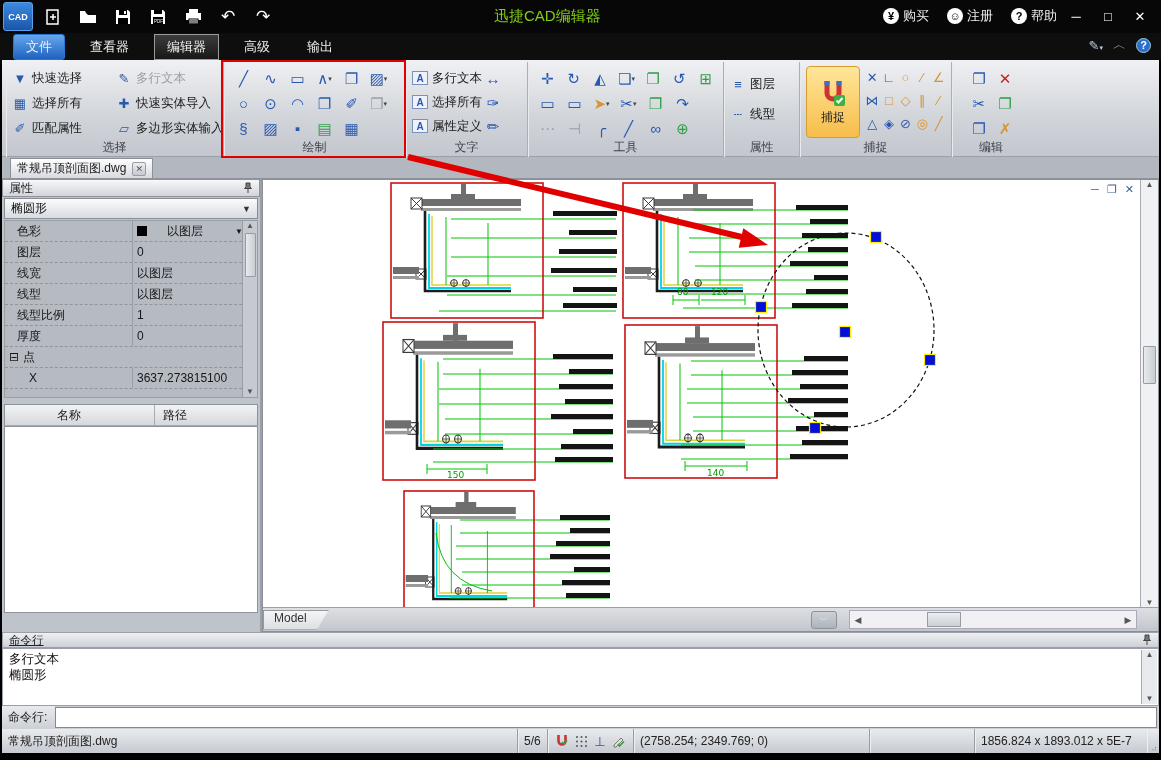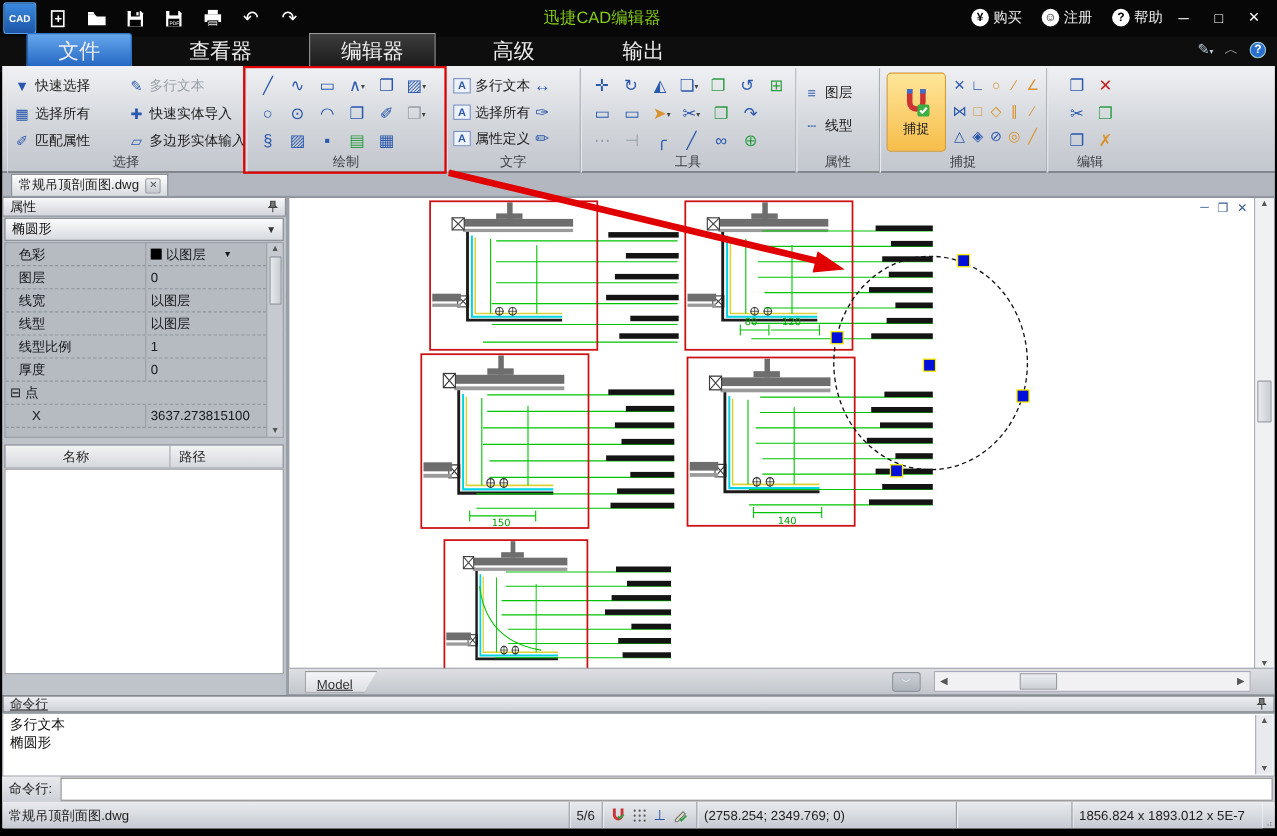--- a/index.html
+++ b/index.html
@@ -11,21 +11,21 @@
   #logo{width:30px;height:29px;margin-left:3px;background:linear-gradient(#3b8ae0,#1c55a8);border:1px solid #5aa0e8;border-radius:3px;display:flex;align-items:center;justify-content:center;font-size:9px;font-weight:bold;color:#fff;}
   .tbico{width:30px;height:26px;margin-left:5px;display:flex;align-items:center;justify-content:center;color:#fff;font-size:17px;}
   .tbico svg{display:block;}
   #titletext{position:absolute;left:494px;top:7px;font-size:15px;color:#84cc16;}
   .tbact{display:flex;align-items:center;gap:4px;margin-left:18px;color:#eee;font-size:13px;}
   .badge{width:16px;height:16px;border-radius:50%;background:#fff;color:#000;font-size:11px;font-weight:bold;display:flex;align-items:center;justify-content:center;}
   .winctl{width:26px;height:22px;display:flex;align-items:center;justify-content:center;color:#fff;font-size:13px;margin-left:6px;}
   #tb-right{position:absolute;right:8px;top:5px;display:flex;align-items:center;}
   
   #menurow{left:0;top:33px;width:1161px;height:27px;background:#0e0e0e;display:flex;align-items:center;}
-  .mtab{color:#eee;font-size:19px;padding:3px 28px;margin-left:24px;}
+  .mtab{color:#eee;font-size:13px;padding:3px 12px;margin-left:13px;}
   .t-file{background:linear-gradient(#66a7ec,#1e62c0);border:1px solid #2b73d0;border-radius:3px;}
   .t-active{background:linear-gradient(#3c3c3c,#181818);border:1px solid #9a9a9a;}
   #menu-right{position:absolute;right:10px;top:36px;display:flex;align-items:center;gap:10px;}
   .mric{color:#bcd;font-size:13px;}
   .helpcirc{width:15px;height:15px;border-radius:50%;background:#2a6fd0;color:#fff;font-size:11px;font-weight:bold;display:flex;align-items:center;justify-content:center;border:1px solid #9cc;}
   
   #ribbon{left:2px;top:60px;width:1157px;height:97px;background:linear-gradient(#f0f1f4,#d3d6db 55%,#c3c7ce);border-bottom:1px solid #9aa0a8;display:flex;padding:2px 2px 0 4px;}
   .rgroup{position:relative;height:95px;border-right:1px solid #aaafb6;box-shadow:1px 0 0 #e8eaee inset;padding:4px 4px 14px 6px;}
   .gcap{position:absolute;bottom:1px;left:0;right:0;text-align:center;font-size:12px;color:#3c3f44;}
   .cell{width:27px;height:24px;display:inline-flex;align-items:center;justify-content:center;color:#2a58ad;font-size:15px;position:relative;}
@@ -47,38 +47,38 @@
   #tabbar{left:2px;top:157px;width:1157px;height:22px;background:#b3b7bf;border-bottom:1px solid #8d929b;display:flex;align-items:flex-end;}
   #doctab{margin-left:8px;height:20px;background:linear-gradient(#fefefe,#d8dbdf);border:1px solid #8a8f98;border-bottom:none;display:flex;align-items:center;gap:6px;padding:0 6px;font-size:12px;color:#222;}
   #doctab .closebtn{width:14px;height:14px;background:linear-gradient(#eceef0,#c6cacf);border:1px solid #989ca3;border-radius:2px;font-size:9px;color:#555;display:flex;align-items:center;justify-content:center;}
   
   #leftpanel{left:2px;top:179px;width:258px;height:453px;background:#bfc3ca;}
   .phead{height:18px;background:linear-gradient(#f7f8fa,#d2d5da);border:1px solid #8d929b;display:flex;align-items:center;justify-content:space-between;padding:0 6px;font-size:12px;color:#222;}
   #objsel{height:21px;margin:1px 2px;background:linear-gradient(#fafbfc,#d8dbdf);border:1px solid #888d96;display:flex;align-items:center;justify-content:space-between;padding:0 6px;font-size:12px;color:#111;}
   #pgrid{position:relative;height:178px;background:#b6bac1;border:1px solid #999ea6;margin:0 2px;overflow:hidden;}
   .prow{display:flex;height:21px;border-bottom:1px dashed #90959d;align-items:center;font-size:12px;color:#15181c;}
   .plabel{width:128px;padding-left:12px;border-right:1px solid #999ea6;height:100%;display:flex;align-items:center;}
-  .pval{flex:1;padding-left:4px;display:flex;align-items:center;gap:4px;height:100%;text-align:right;}
+  .pval{flex:1;padding-left:4px;display:flex;align-items:center;gap:20px;height:100%;text-align:right;}
   .swatch{width:10px;height:10px;background:#000;display:inline-block;}
   #pgrid .vscroll{position:absolute;right:0;top:0;bottom:0;width:15px;background:#c6cad0;border-left:1px solid #999ea6;}
   .sarrow{font-size:8px;color:#555;text-align:center;display:block;}
   .vthumb{position:absolute;left:2px;width:11px;background:linear-gradient(90deg,#e8eaed,#c9cdd2);border:1px solid #979ca4;border-radius:1px;}
   #favbody{background:#fff;border:1px solid #8d929b;margin:0 2px;height:187px;}
   #favcols{display:flex;height:22px;background:linear-gradient(#f2f3f5,#d5d8dc);border:1px solid #8d929b;border-bottom:1px solid #a7abb2;margin:0 2px;font-size:12px;color:#222;align-items:center;}
   #favcols .c1{width:106px;padding-left:8px;border-right:1px solid #a7abb2;height:100%;display:flex;align-items:center;margin-left:44px;}
   #favcols .c2{padding-left:8px;}
   
   #splitter{left:260px;top:179px;width:2px;height:453px;background:#9aa0a8;}
   #canvas{left:262px;top:179px;width:897px;height:453px;background:#fff;border:1px solid #8a8f98;}
   #cadsvg{position:absolute;left:0;top:0;}
   #docctl{position:absolute;right:24px;top:3px;display:flex;gap:8px;color:#3c5f92;font-size:11px;z-index:4;}
   #cvscroll{position:absolute;right:0;top:0;width:18px;height:428px;background:#f0f1f3;border-left:1px solid #aab;}
   #cvscroll .vthumb{left:2px;width:13px;}
   #modelbar{position:absolute;left:0;bottom:0;width:100%;height:24px;background:linear-gradient(#dddfe3,#c2c6cc);border-top:1px solid #9aa0a8;display:flex;align-items:center;}
-  #modeltab{margin-left:14px;height:20px;width:66px;background:linear-gradient(#f4f5f7,#dcdfe3);clip-path:polygon(0 0,100% 0,calc(100% - 12px) 100%,0 100%);display:flex;align-items:flex-end;padding-left:10px;font-size:12px;color:#333;border:1px solid #999;text-decoration:underline;}
+  #modeltab{margin-left:0;height:20px;width:66px;background:linear-gradient(#f4f5f7,#dcdfe3);clip-path:polygon(0 0,100% 0,calc(100% - 12px) 100%,0 100%);display:flex;align-items:flex-start;padding-left:10px;font-size:12px;color:#333;border:1px solid #999;}
   #mdlarrow{position:absolute;left:548px;top:3px;width:26px;height:18px;background:linear-gradient(#cdd1d7,#aeb3bb);border:1px solid #8d929b;border-radius:3px;color:#fff;font-size:9px;display:flex;align-items:center;justify-content:center;}
   #hscroll{position:absolute;left:586px;top:2px;width:288px;height:19px;background:#f1f1f3;border:1px solid #aab;display:flex;align-items:center;}
   .harrow{width:16px;text-align:center;font-size:9px;color:#555;}
   #hthumb{position:absolute;left:77px;top:1px;width:34px;height:15px;background:linear-gradient(#eceef0,#ccd0d5);border:1px solid #979ca4;}
   
   #cmdheader{left:2px;top:632px;width:1157px;height:16px;background:linear-gradient(#eef0f2,#cdd1d7);border:1px solid #9aa0a8;display:flex;align-items:center;justify-content:space-between;padding:0 6px;font-size:11.5px;color:#222;text-decoration:underline;}
   #cmdhist{left:2px;top:648px;width:1157px;height:58px;background:#fff;border:1px solid #9aa0a8;padding:2px 0 0 6px;font-size:12.5px;color:#111;position:absolute;}
   .histline{line-height:16px;}
   #chscroll{position:absolute;right:1px;top:1px;bottom:1px;width:16px;background:#e8eaed;border-left:1px solid #aab;}
   #cmdinput{left:2px;top:706px;width:1157px;height:23px;background:#ccd0d6;display:flex;align-items:center;position:absolute;}

